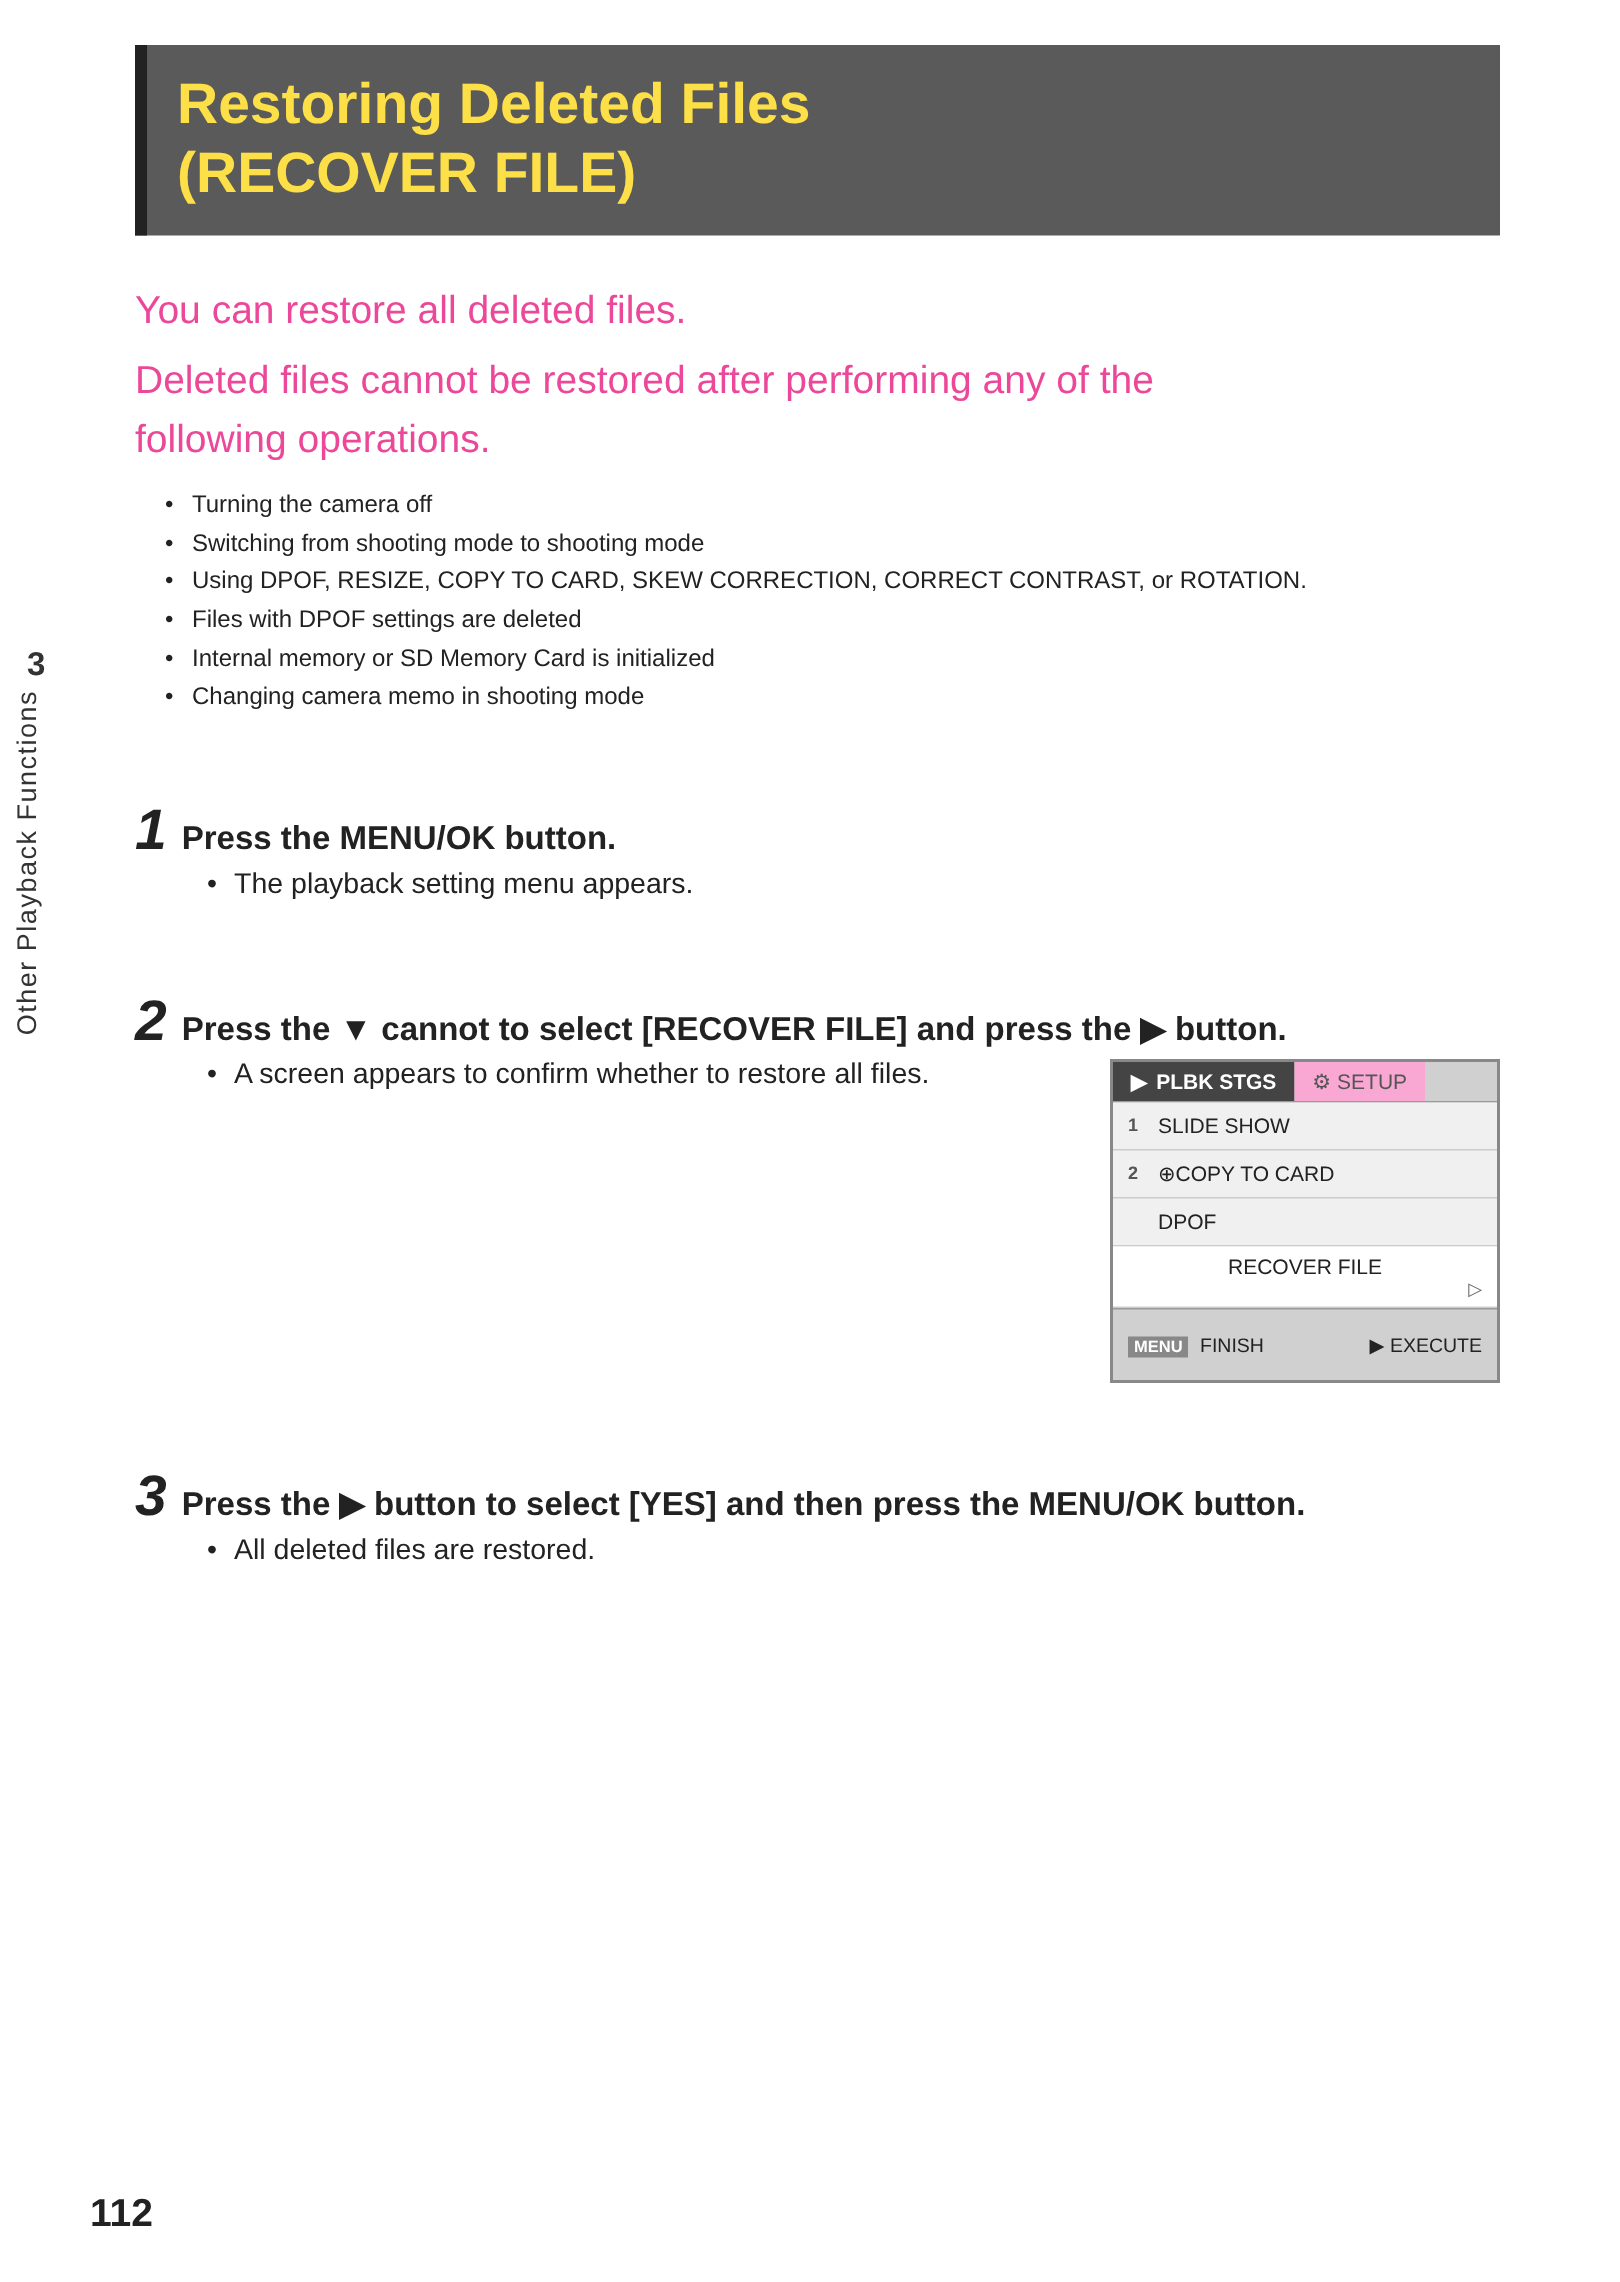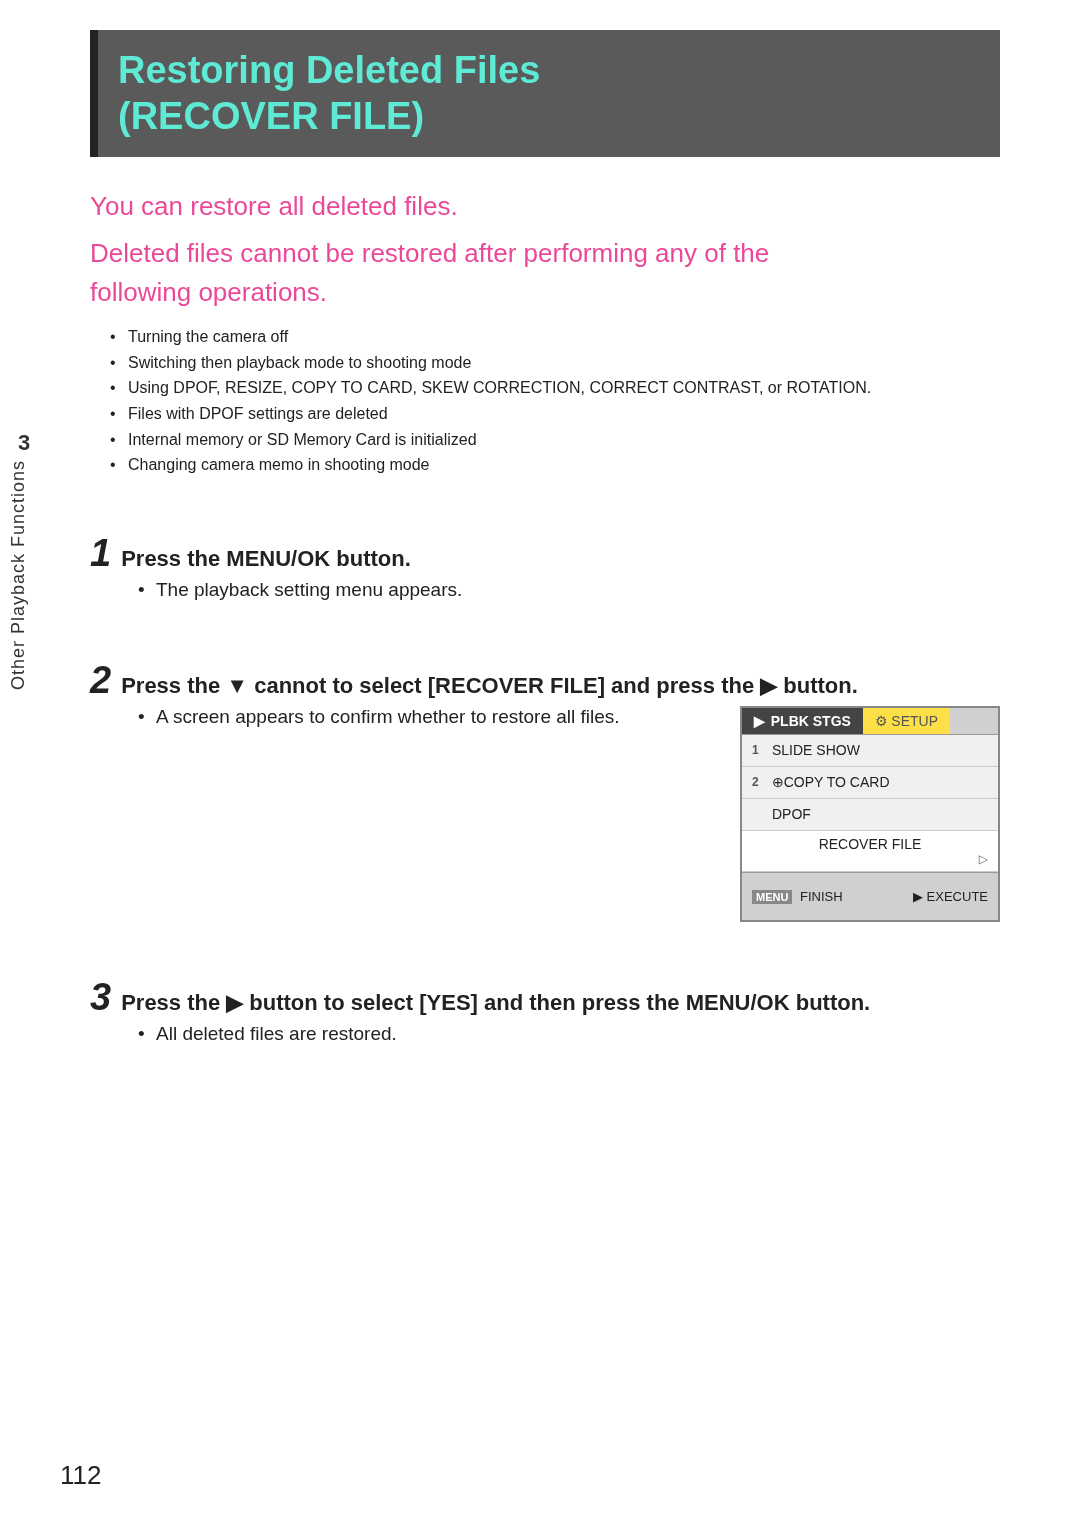--- a/index.html
+++ b/index.html
@@ -65,21 +65,21 @@
 
     
     .header-box {
       background: #5a5a5a;
       padding: 18px 24px 18px 20px;
       margin-bottom: 30px;
       border-left: 8px solid #222;
     }
 
     .header-title {
-      color: #5eead4;
+      color: #fde047;
       font-size: 38px;
       font-weight: bold;
       line-height: 1.2;
     }
 
     
     .body-text {
       font-size: 26px;
       color: #ec4899;
       line-height: 1.5;
@@ -184,21 +184,21 @@
       color: #fff;
       font-size: 14px;
       font-weight: bold;
       padding: 5px 12px;
       display: flex;
       align-items: center;
       gap: 6px;
     }
 
     .menu-tab-inactive {
-      background: #fde047;
+      background: #f9a8d4;
       color: #555;
       font-size: 14px;
       padding: 5px 12px;
     }
 
     .menu-items {
       background: #f0f0f0;
     }
 
     .menu-row {
@@ -249,21 +249,21 @@
       padding: 1px 4px;
       margin-right: 4px;
     }
 
     
     .page-number {
       position: absolute;
       bottom: 30px;
       left: 60px;
       font-size: 26px;
-      font-weight: normal;
+      font-weight: bold;
       color: #222;
     }
 
     .bold { font-weight: bold; }
   </style>
 </head>
 <body>
 
 <div class="page-container">
 
@@ -282,21 +282,21 @@
     </div>
 
     <p class="body-text">You can restore all deleted files.</p>
     <p class="body-text">
       <span>Deleted files cannot be restored after performing any of the</span><br>
       <span>following operations.</span>
     </p>
 
     <ul class="bullet-list">
       <li><span>Turning the camera off</span></li>
-      <li><span>Switching then playback mode to shooting mode</span></li>
+      <li><span>Switching from shooting mode to shooting mode</span></li>
       <li><span>Using DPOF, RESIZE, COPY TO CARD, SKEW CORRECTION, CORRECT CONTRAST, or ROTATION.</span></li>
       <li><span>Files with DPOF settings are deleted</span></li>
       <li><span>Internal memory or SD Memory Card is initialized</span></li>
       <li><span>Changing camera memo in shooting mode</span></li>
     </ul>
 
     <div class="step">
       <div class="step-header">
         <span class="step-number">1</span>
         <span class="step-title bold">Press the MENU/OK button.</span>

